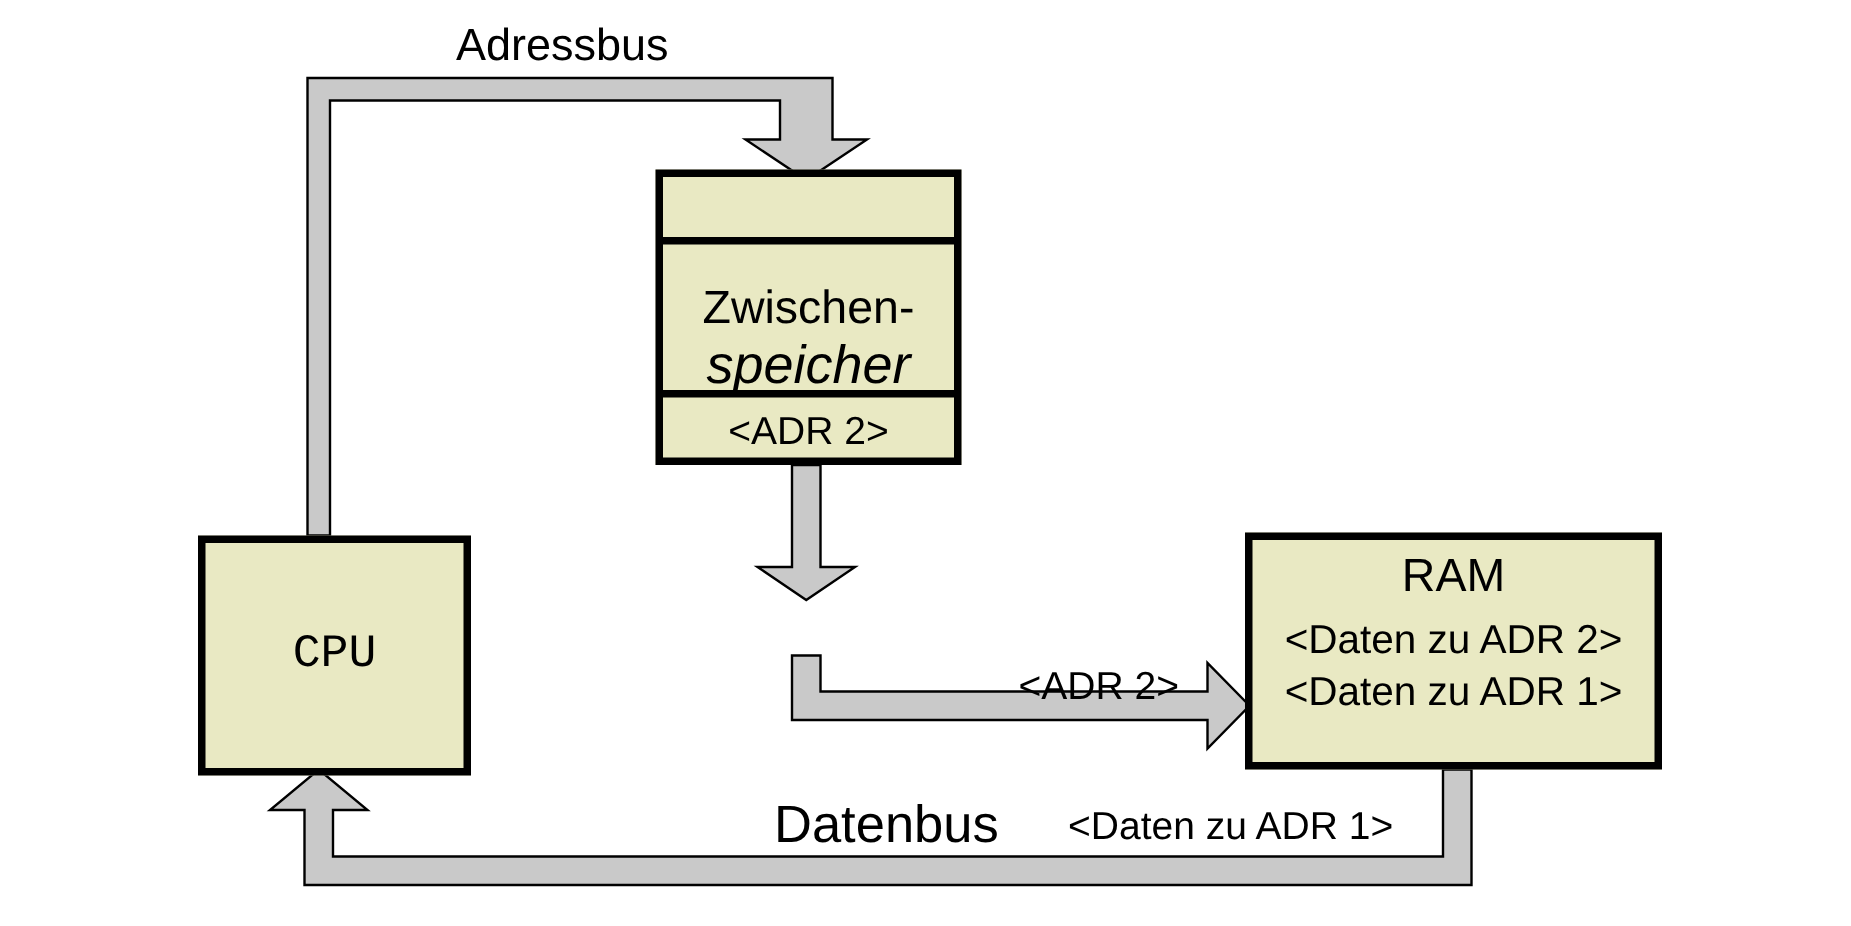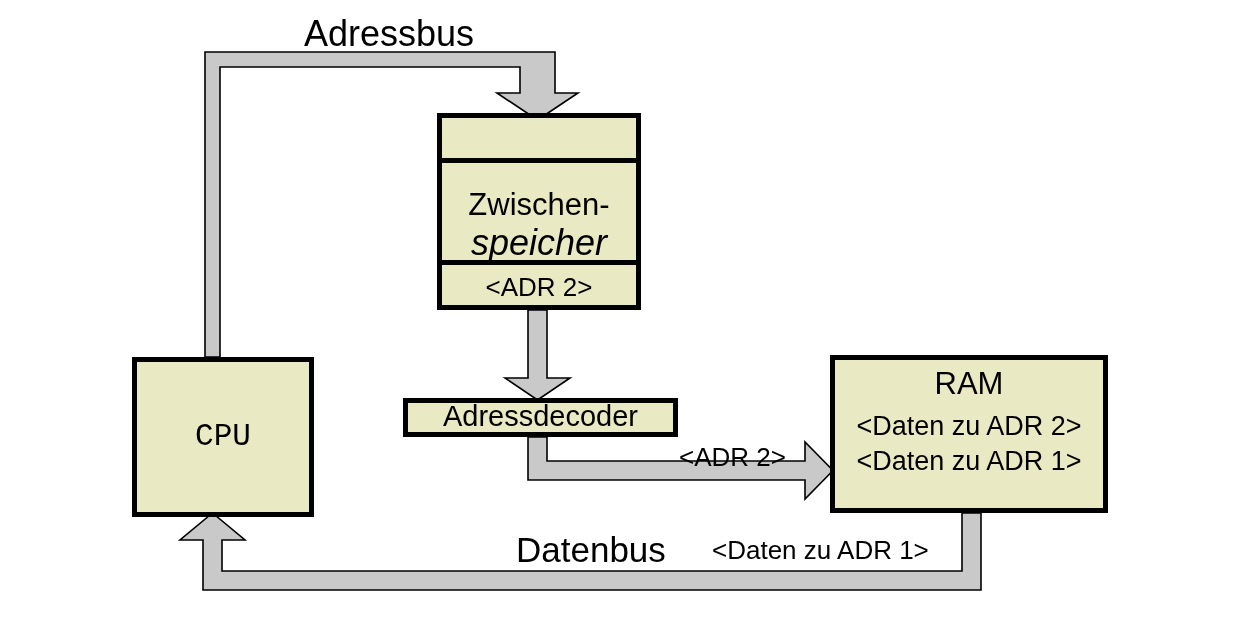--- a/index.html
+++ b/index.html
@@ -108,21 +108,21 @@
              L 203,540
              L 180,540
              L 212.5,513
              L 245,540
              L 222,540
              L 222,571
              L 962,571
              Z"></path>
   </svg>
 
-  <div class="free-label" style="left:304px; top:16px; font-size:36px;">Adressbus</div>
+  <div class="free-label" style="left:304px; top:16px; font-size:30px;">Adressbus</div>
 
   <div class="free-label" style="left:679px; top:444px; font-size:26px;">&lt;ADR 2&gt;</div>
 
   <div class="free-label" style="left:516px; top:532px; font-size:35px;">Datenbus</div>
 
   <div class="free-label" style="left:712px; top:537px; font-size:26px;">&lt;Daten zu ADR 1&gt;</div>
 
   <div class="node-box" style="left:132px; top:357px; width:182px; height:160px;font-family:Liberation Mono, monospace;">
     <div class="node-label" style="font-size:31px;">CPU</div>
   </div>
@@ -140,23 +140,20 @@
       <span class="node-label" style="font-size:36px;font-style:italic;">speicher</span>
     </div>
 
     <div class="divider" style="top:142px;"></div>
 
     <div style="position:absolute; left:0; top:147px; width:100%; height:45px; display:flex; align-items:center; justify-content:center;">
       <span class="node-label" style="font-size:26px;">&lt;ADR 2&gt;</span>
     </div>
   </div>
 
-  <div class="node-box" style="left:403px; top:398px; width:275px; height:39px; border-width:5px;">
-    <div class="node-label" style="font-size:29px; margin-top:-2px;">Adressdecoder</div>
-  </div>
 
   <div class="node-box" style="left:830px; top:355px; width:278px; height:158px; justify-content:flex-start; padding-top:7px;">
     <div class="node-label" style="font-size:31px;">RAM</div>
     <div class="node-label" style="font-size:27px; margin-top:9px;">&lt;Daten zu ADR 2&gt;</div>
     <div class="node-label" style="font-size:27px; margin-top:5px;">&lt;Daten zu ADR 1&gt;</div>
   </div>
 
 </div>
 
 </body></html>

